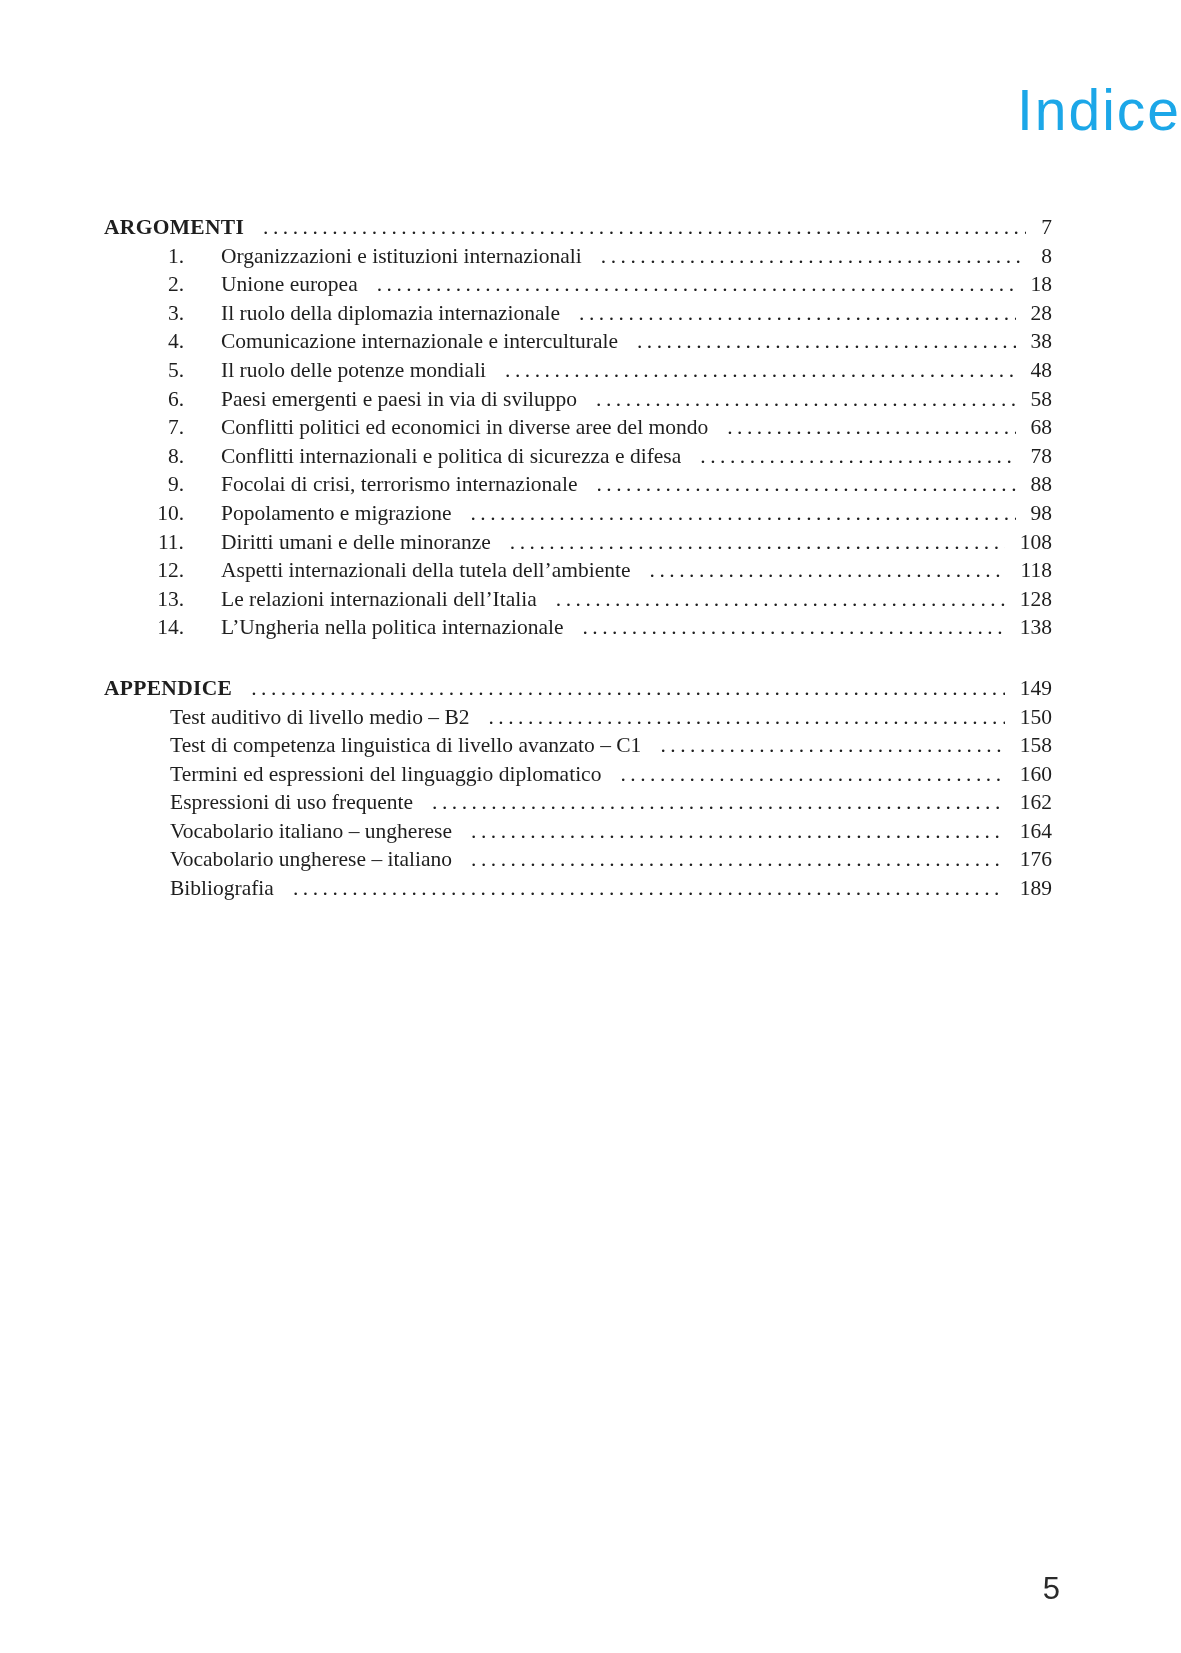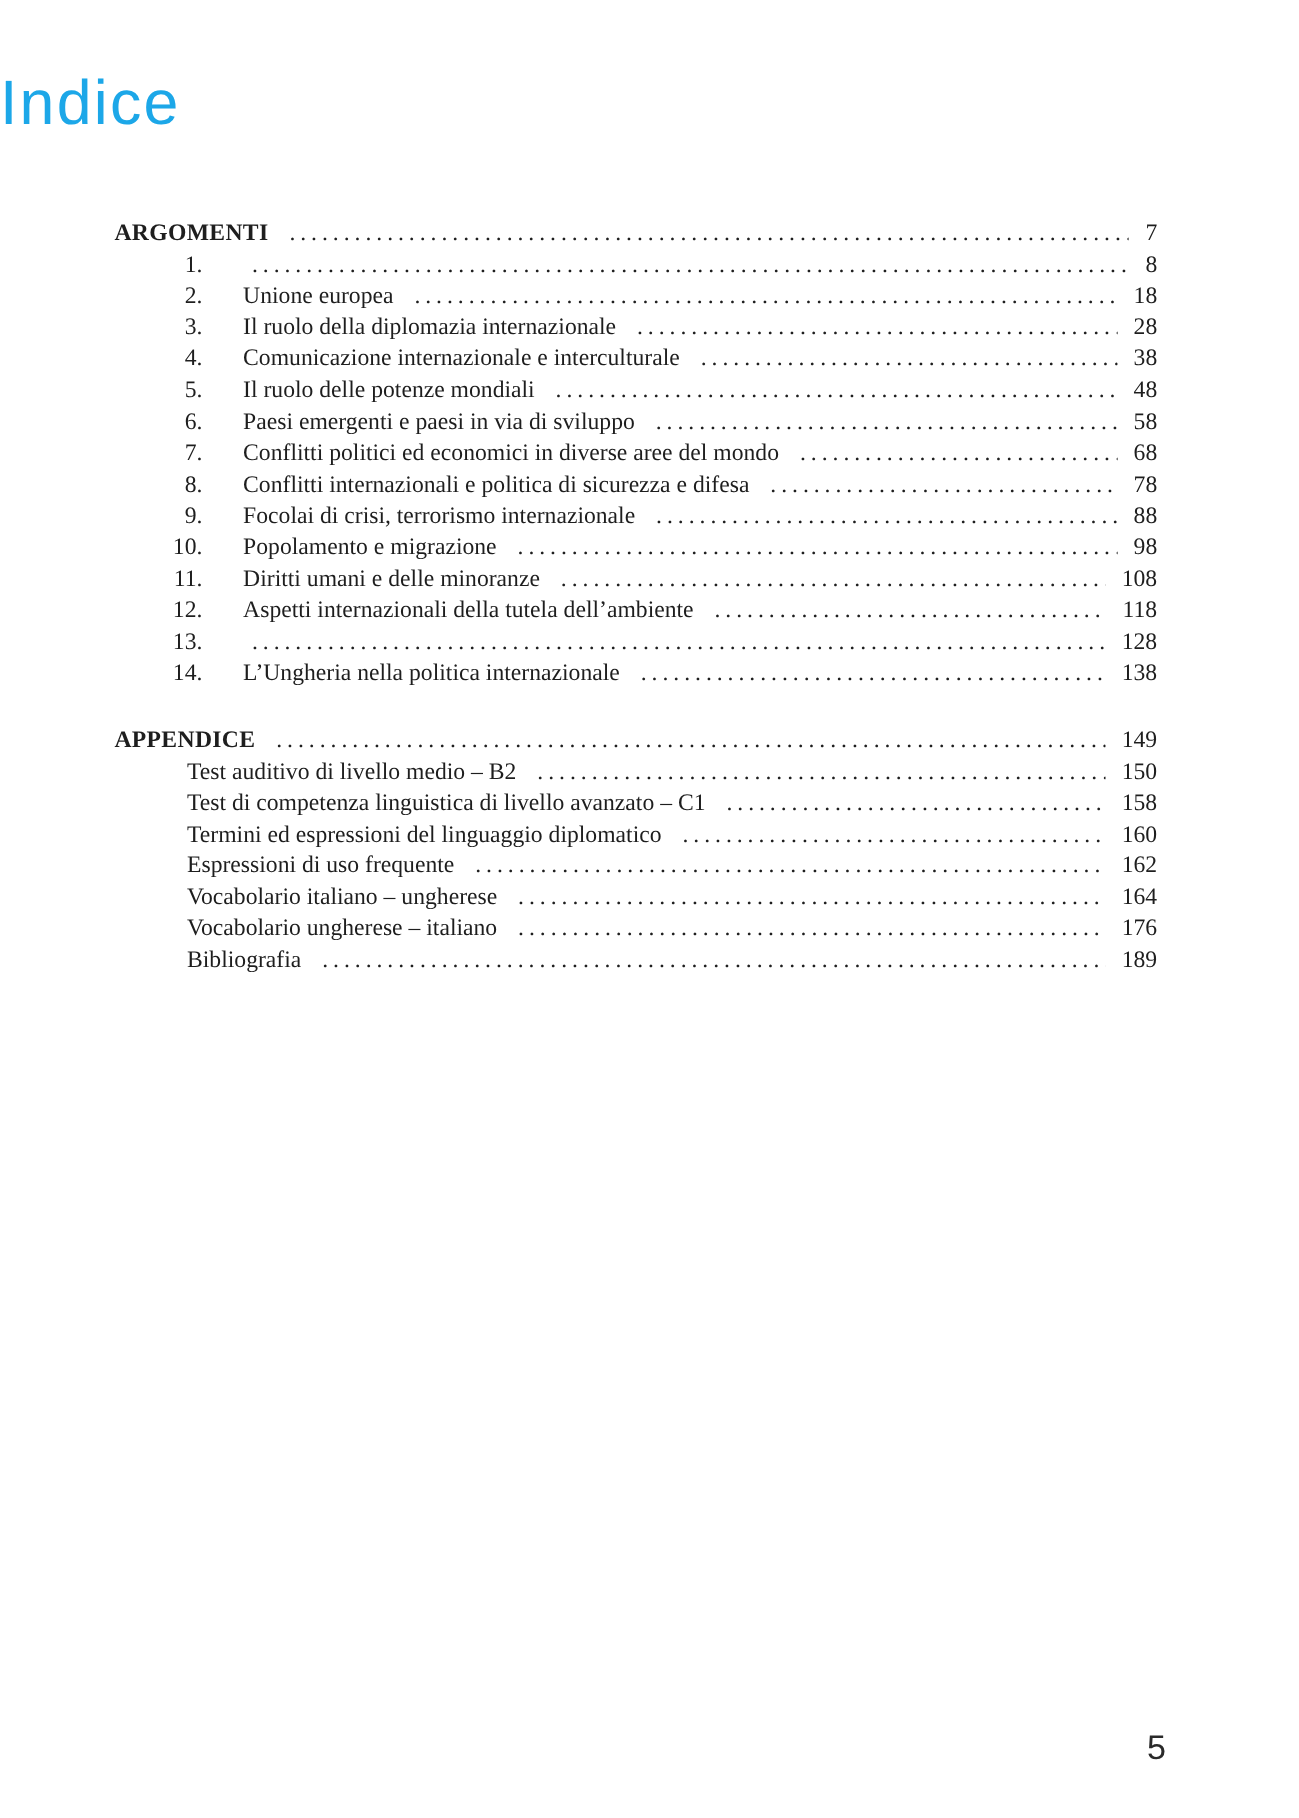--- a/index.html
+++ b/index.html
@@ -8,22 +8,22 @@
     width: 1181px;
     height: 1653px;
     background: #ffffff;
     color: #1e1e1e;
     font-family: "Liberation Serif", serif;
     overflow: hidden;
     box-sizing: border-box;
   }
   .title {
     margin: 0;
-    padding-top: 64px;
-    text-align: left;
+    padding-top: 80px;
+    text-align: right;
     font-family: "Liberation Sans", sans-serif;
     font-weight: normal;
     font-size: 57px;
     line-height: 60px;
     letter-spacing: 2px;
     color: #1CA7E8;
   }
   .toc {
     margin: 73px 0 0 104px;
     width: 948px;
@@ -81,20 +81,21 @@
   <h1 class="title" style="color: rgb(28, 167, 232);">Indice</h1>
   <div class="toc">
       <section class="toc-section">
         <div class="toc-row heading-row">
           <span class="head-label">ARGOMENTI</span>
           <span class="leader"></span>
           <span class="pageno">7</span>
         </div>
         <div class="toc-row item-row numbered">
           <span class="num">1.</span>
+          <span class="label">Organizzazioni e istituzioni internazionali</span>
           <span class="leader"></span>
           <span class="pageno">8</span>
         </div>
         <div class="toc-row item-row numbered">
           <span class="num">2.</span>
           <span class="label">Unione europea</span>
           <span class="leader"></span>
           <span class="pageno">18</span>
         </div>
         <div class="toc-row item-row numbered">
@@ -152,20 +153,21 @@
           <span class="pageno">108</span>
         </div>
         <div class="toc-row item-row numbered">
           <span class="num">12.</span>
           <span class="label">Aspetti internazionali della tutela dell’ambiente</span>
           <span class="leader"></span>
           <span class="pageno">118</span>
         </div>
         <div class="toc-row item-row numbered">
           <span class="num">13.</span>
+          <span class="label">Le relazioni internazionali dell’Italia</span>
           <span class="leader"></span>
           <span class="pageno">128</span>
         </div>
         <div class="toc-row item-row numbered">
           <span class="num">14.</span>
           <span class="label">L’Ungheria nella politica internazionale</span>
           <span class="leader"></span>
           <span class="pageno">138</span>
         </div>
       </section>

